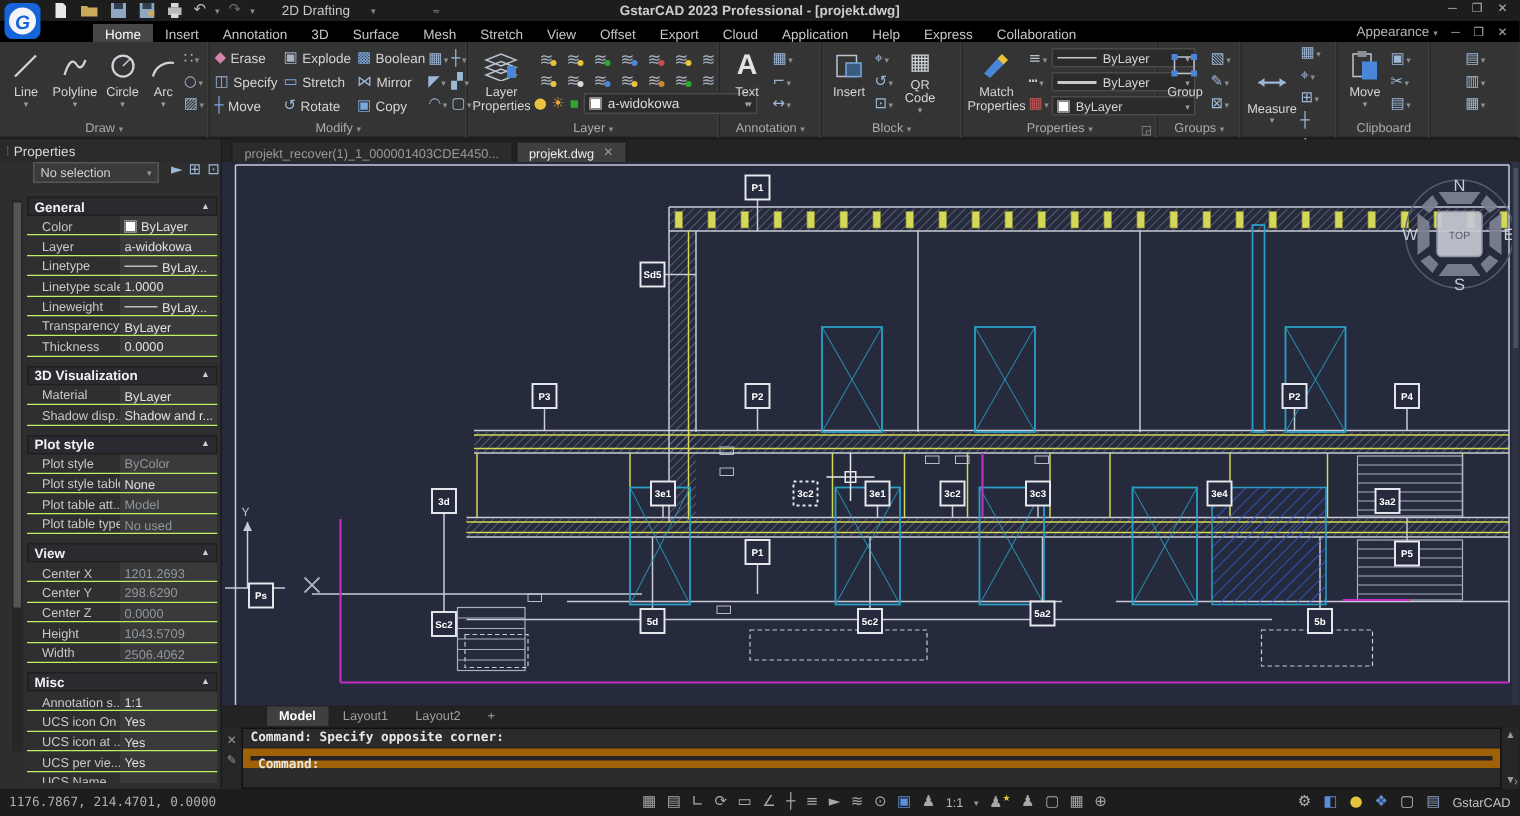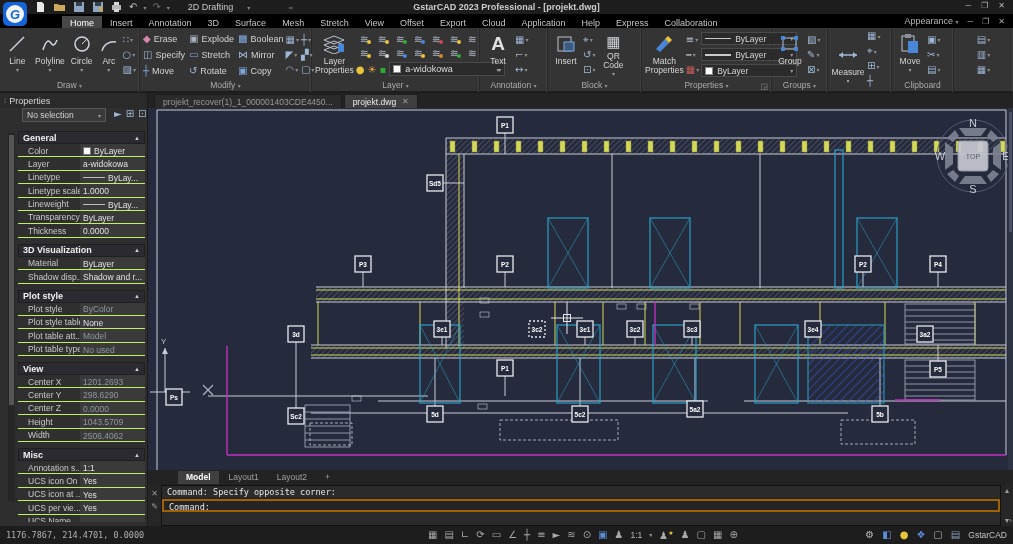--- a/index.html
+++ b/index.html
@@ -119,23 +119,23 @@
                 display:flex; align-items:center; padding-left:30px; gap:2px; }
   .ltab { font-size:8.5px; color:#9f9f9f; padding:1px 8px; height:13px; }
   .ltab.active { background:#3f3f3f; color:#fff; font-weight:bold; }
 
   
   #cmd { position:absolute; left:148px; top:485px; width:865px; height:41px; background:#262626;
          display:flex; }
   #cmd-gutter { width:13px; display:flex; flex-direction:column; align-items:center; gap:4px;
                 padding-top:4px; color:#9a9a9a; font-size:8px; }
   #cmd-lines { flex:1; border:1px solid #111; background:#2b2b2b; position:relative;
-               font-family:"DejaVu Sans Mono", monospace; font-size:8.5px; color:#e6e6e6; }
+               font-family:"DejaVu Sans Mono", monospace; font-size:8.5px; color:#e6e6e6;font-weight:bold; }
   .cmd-line { height:13px; line-height:13px; padding-left:5px; border-bottom:1px solid #222; }
-  .cmd-line.input { border:2px solid #a16207; background:#242424; }
+  .cmd-line.input { border:5px solid #a16207; background:#242424; }
   #cmd-scroll { width:12px; display:flex; flex-direction:column; align-items:center;
                 justify-content:space-between; padding:2px 0; color:#9a9a9a; font-size:7px; }
   #cmd-corner { position:absolute; right:1px; bottom:1px; color:#9a9a9a; font-size:8px; }
 
   
   #statusbar { position:absolute; left:0; top:526px; width:1013px; height:18px; background:#1d1d1d;
                display:flex; align-items:center; }
   #coords { color:#b0b0b0; font-size:8.5px; font-family:"DejaVu Sans Mono", monospace; margin-left:6px;
             width:200px; }
   #status-icons { display:flex; align-items:center; gap:7px; margin-left:222px; }

